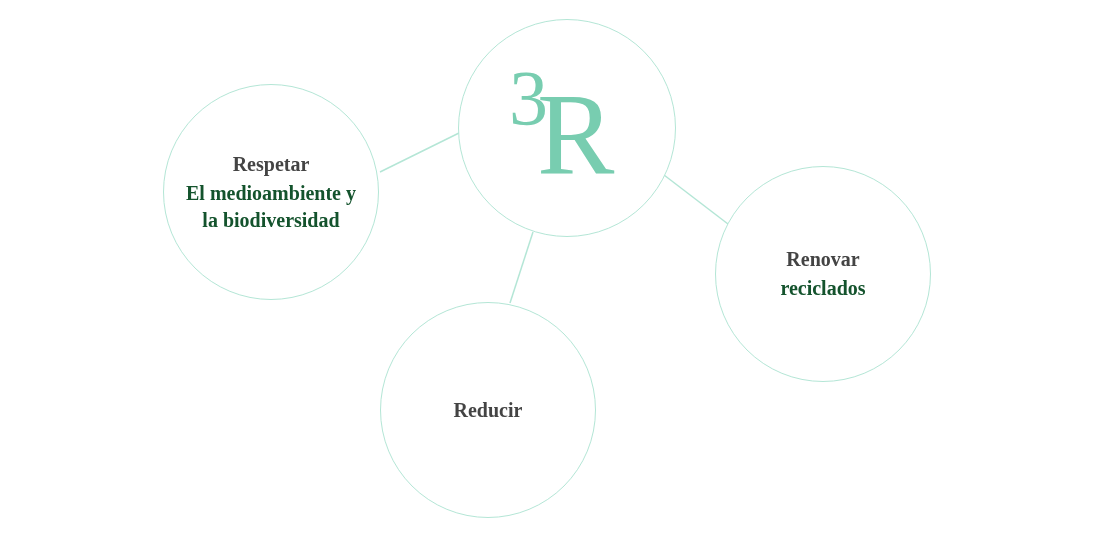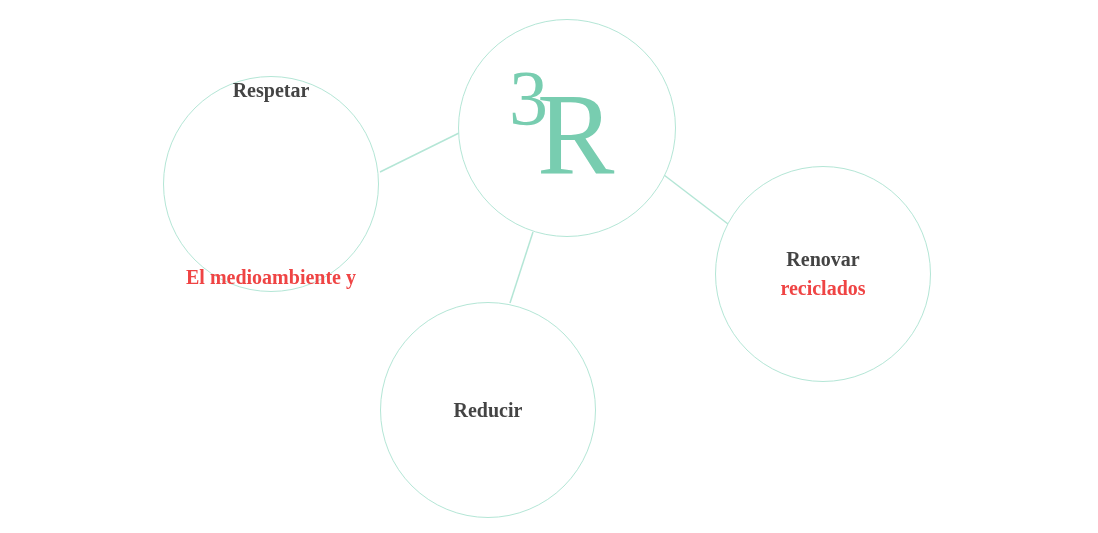--- a/index.html
+++ b/index.html
@@ -4,21 +4,21 @@
   <style>
     html, body { margin: 0; padding: 0; background: #ffffff; }
     body { width: 1098px; height: 533px; position: relative; overflow: hidden;
            font-family: "Liberation Serif", "DejaVu Serif", serif; }
     svg.lines { position: absolute; left: 0; top: 0; width: 1098px; height: 533px; }
     .node { position: absolute; border-radius: 50%; border: 1.5px solid #b4e6d6;
             box-sizing: border-box; background: #ffffff;
             display: flex; flex-direction: column; align-items: center; justify-content: center;
             text-align: center; }
     .title { color: #444444; font-weight: bold; font-size: 20px; line-height: 26px; }
-    .desc { color: #ef4444; font-weight: bold; font-size: 20px; line-height: 27px; }
+    .desc { color: #14532d; font-weight: bold; font-size: 20px; line-height: 27px; }
     .logo { position: relative; width: 120px; height: 130px; }
     .logo .three { position: absolute; left: 2px; top: -4px; font-size: 78px; color: #78cdb0;
                    line-height: 1; }
     .logo .r { position: absolute; left: 30px; top: 14px; font-size: 116px; color: #78cdb0;
                line-height: 1; }
   </style>
 </head>
 <body>
 
 <svg class="lines" viewBox="0 0 1098 533">
@@ -27,23 +27,24 @@
   <line x1="664" y1="175" x2="728" y2="224" stroke="#b4e6d6" stroke-width="1.5"></line>
 </svg>
 
 <div class="node" style="left:458px; top:19px; width:218px; height:218px;">
   <div class="logo">
     <span class="three">3</span>
     <span class="r">R</span>
   </div>
 </div>
 
-<div class="node" style="left:163px; top:76px; width:216px; height:216px;justify-content:space-between;">
+<div class="node" style="left:163px; top:84px; width:216px; height:216px;">
   <div class="title" style="margin-bottom:3px;">Respetar</div>
   <div class="desc">El medioambiente y</div>
+  <div class="desc">la biodiversidad</div>
 </div>
 
 <div class="node" style="left:715px; top:166px; width:216px; height:216px;">
   <div class="title" style="margin-bottom:3px;">Renovar</div>
   <div class="desc">reciclados</div>
 </div>
 
 <div class="node" style="left:380px; top:302px; width:216px; height:216px;">
   <div class="title" style="margin-bottom:1px;">Reducir</div>
 </div>

